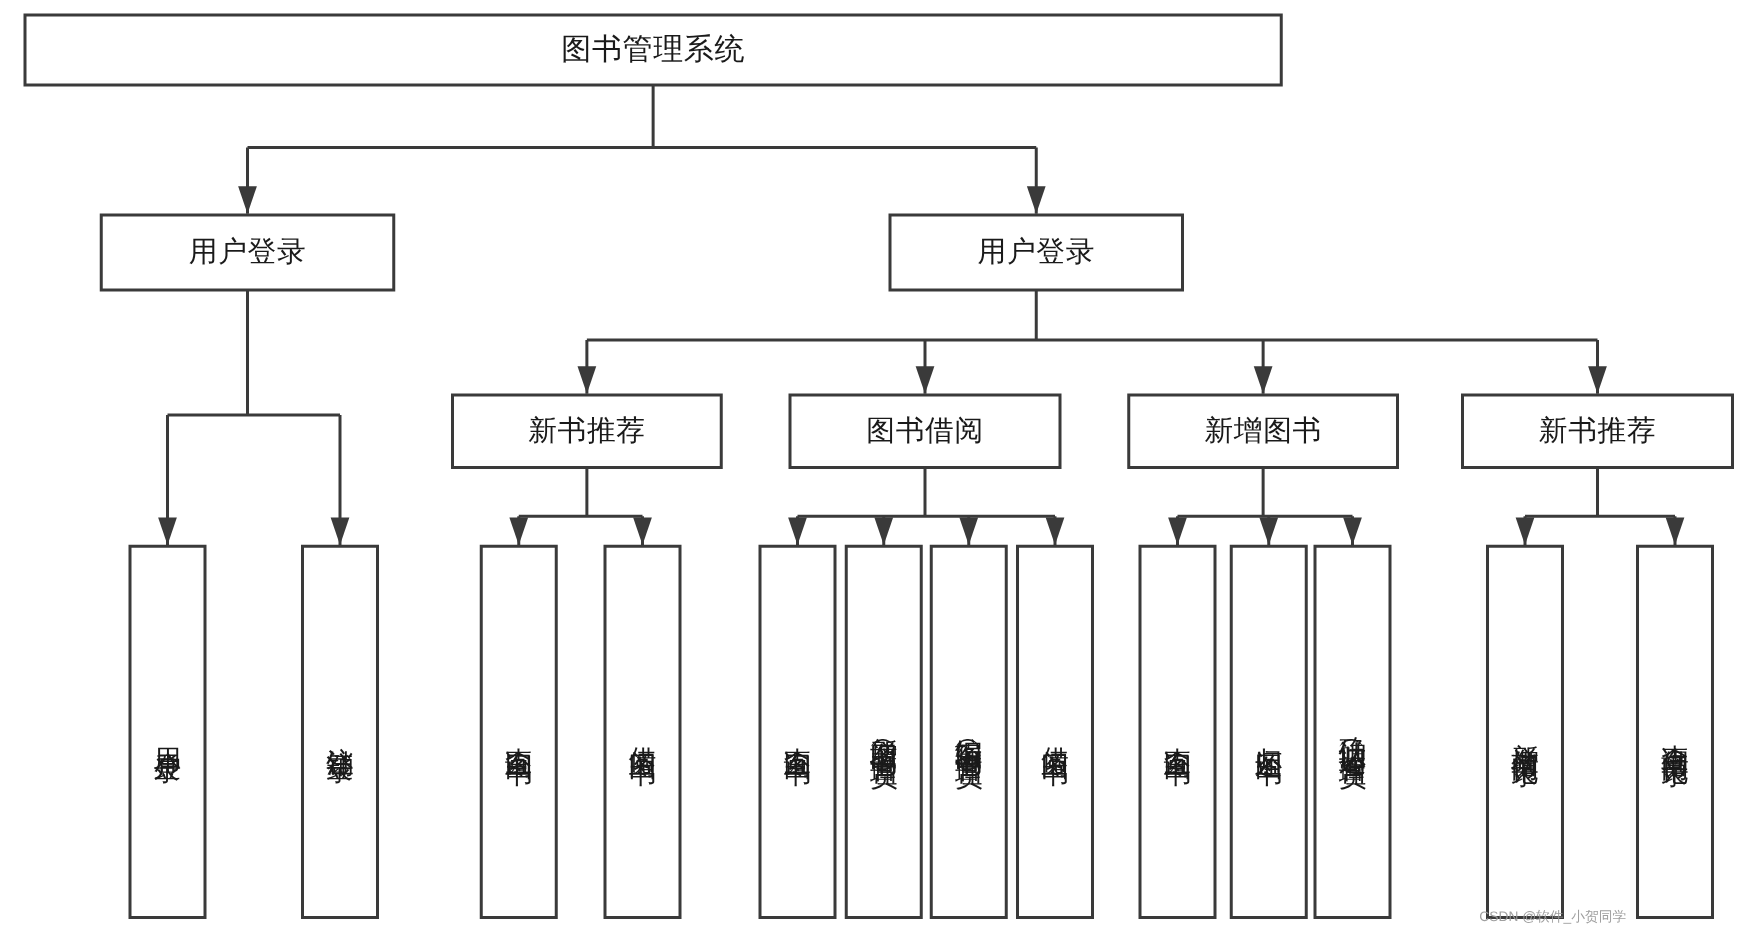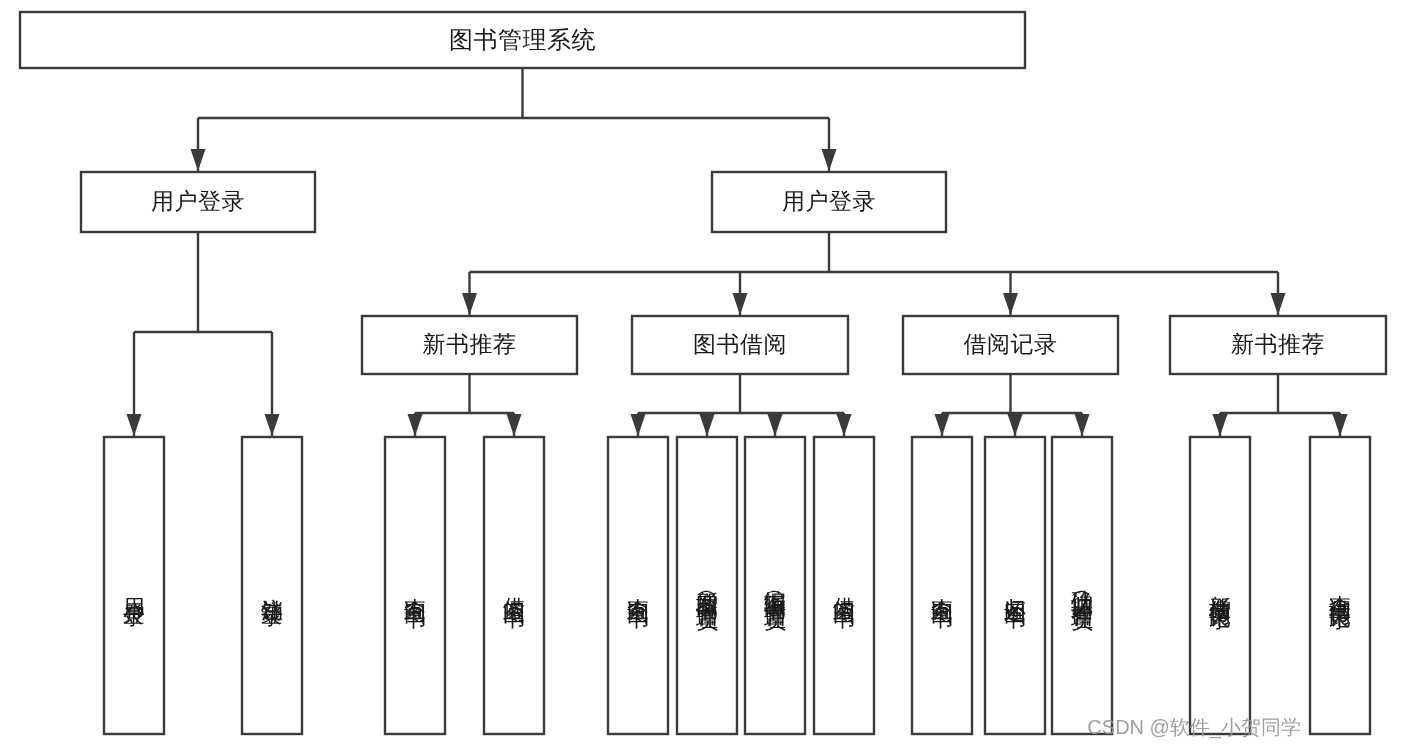--- a/index.html
+++ b/index.html
@@ -65,21 +65,21 @@
     writing-mode: vertical-rl;
     text-orientation: upright;
     font-size: 22px;
     letter-spacing: 3px;
     line-height: 1.0;
   }
   .watermark {
     position: absolute;
     right: 14px;
     bottom: 6px;
-    font-size: 20px;
+    font-size: 11px;
     color: #9a9a9a;
     opacity: 0.95;
     white-space: nowrap;
     user-select: none;
     font-family: "Liberation Sans", "DejaVu Sans", sans-serif;
   }
 </style>
 </head>
 <body>
 
@@ -163,21 +163,21 @@
         <rect x="1310" y="437" width="60" height="297" class="node-box"></rect>
       </g>
   </svg>
 
   <div id="label-layer">
       <div class="node-label horizontal title" style="left: 20px; top: 12px; width: 1005px; height: 56px;">图书管理系统</div>
       <div class="node-label horizontal" style="left: 81px; top: 172px; width: 234px; height: 60px;">用户登录</div>
       <div class="node-label horizontal" style="left: 712px; top: 172px; width: 234px; height: 60px;">用户登录</div>
       <div class="node-label horizontal" style="left: 362px; top: 316px; width: 215px; height: 58px;">新书推荐</div>
       <div class="node-label horizontal" style="left: 632px; top: 316px; width: 216px; height: 58px;">图书借阅</div>
-      <div class="node-label horizontal" style="left: 903px; top: 316px; width: 215px; height: 58px;">借阅记录</div>
+      <div class="node-label horizontal" style="left: 903px; top: 316px; width: 215px; height: 58px;">新增图书</div>
       <div class="node-label horizontal" style="left: 1170px; top: 316px; width: 216px; height: 58px;">新书推荐</div>
       <div class="node-label vertical" style="left: 104px; top: 437px; width: 60px; height: 297px;">用户登录</div>
       <div class="node-label vertical" style="left: 242px; top: 437px; width: 60px; height: 297px;">注销登录</div>
       <div class="node-label vertical" style="left: 385px; top: 437px; width: 60px; height: 297px;">查询图书</div>
       <div class="node-label vertical" style="left: 484px; top: 437px; width: 60px; height: 297px;">借阅图书</div>
       <div class="node-label vertical" style="left: 608px; top: 437px; width: 60px; height: 297px;">查询图书</div>
       <div class="node-label vertical" style="left: 677px; top: 437px; width: 60px; height: 297px;">新增图书（管理员）</div>
       <div class="node-label vertical" style="left: 745px; top: 437px; width: 60px; height: 297px;">编辑图书（管理员）</div>
       <div class="node-label vertical" style="left: 814px; top: 437px; width: 60px; height: 297px;">借阅图书</div>
       <div class="node-label vertical" style="left: 912px; top: 437px; width: 60px; height: 297px;">查询图书</div>

